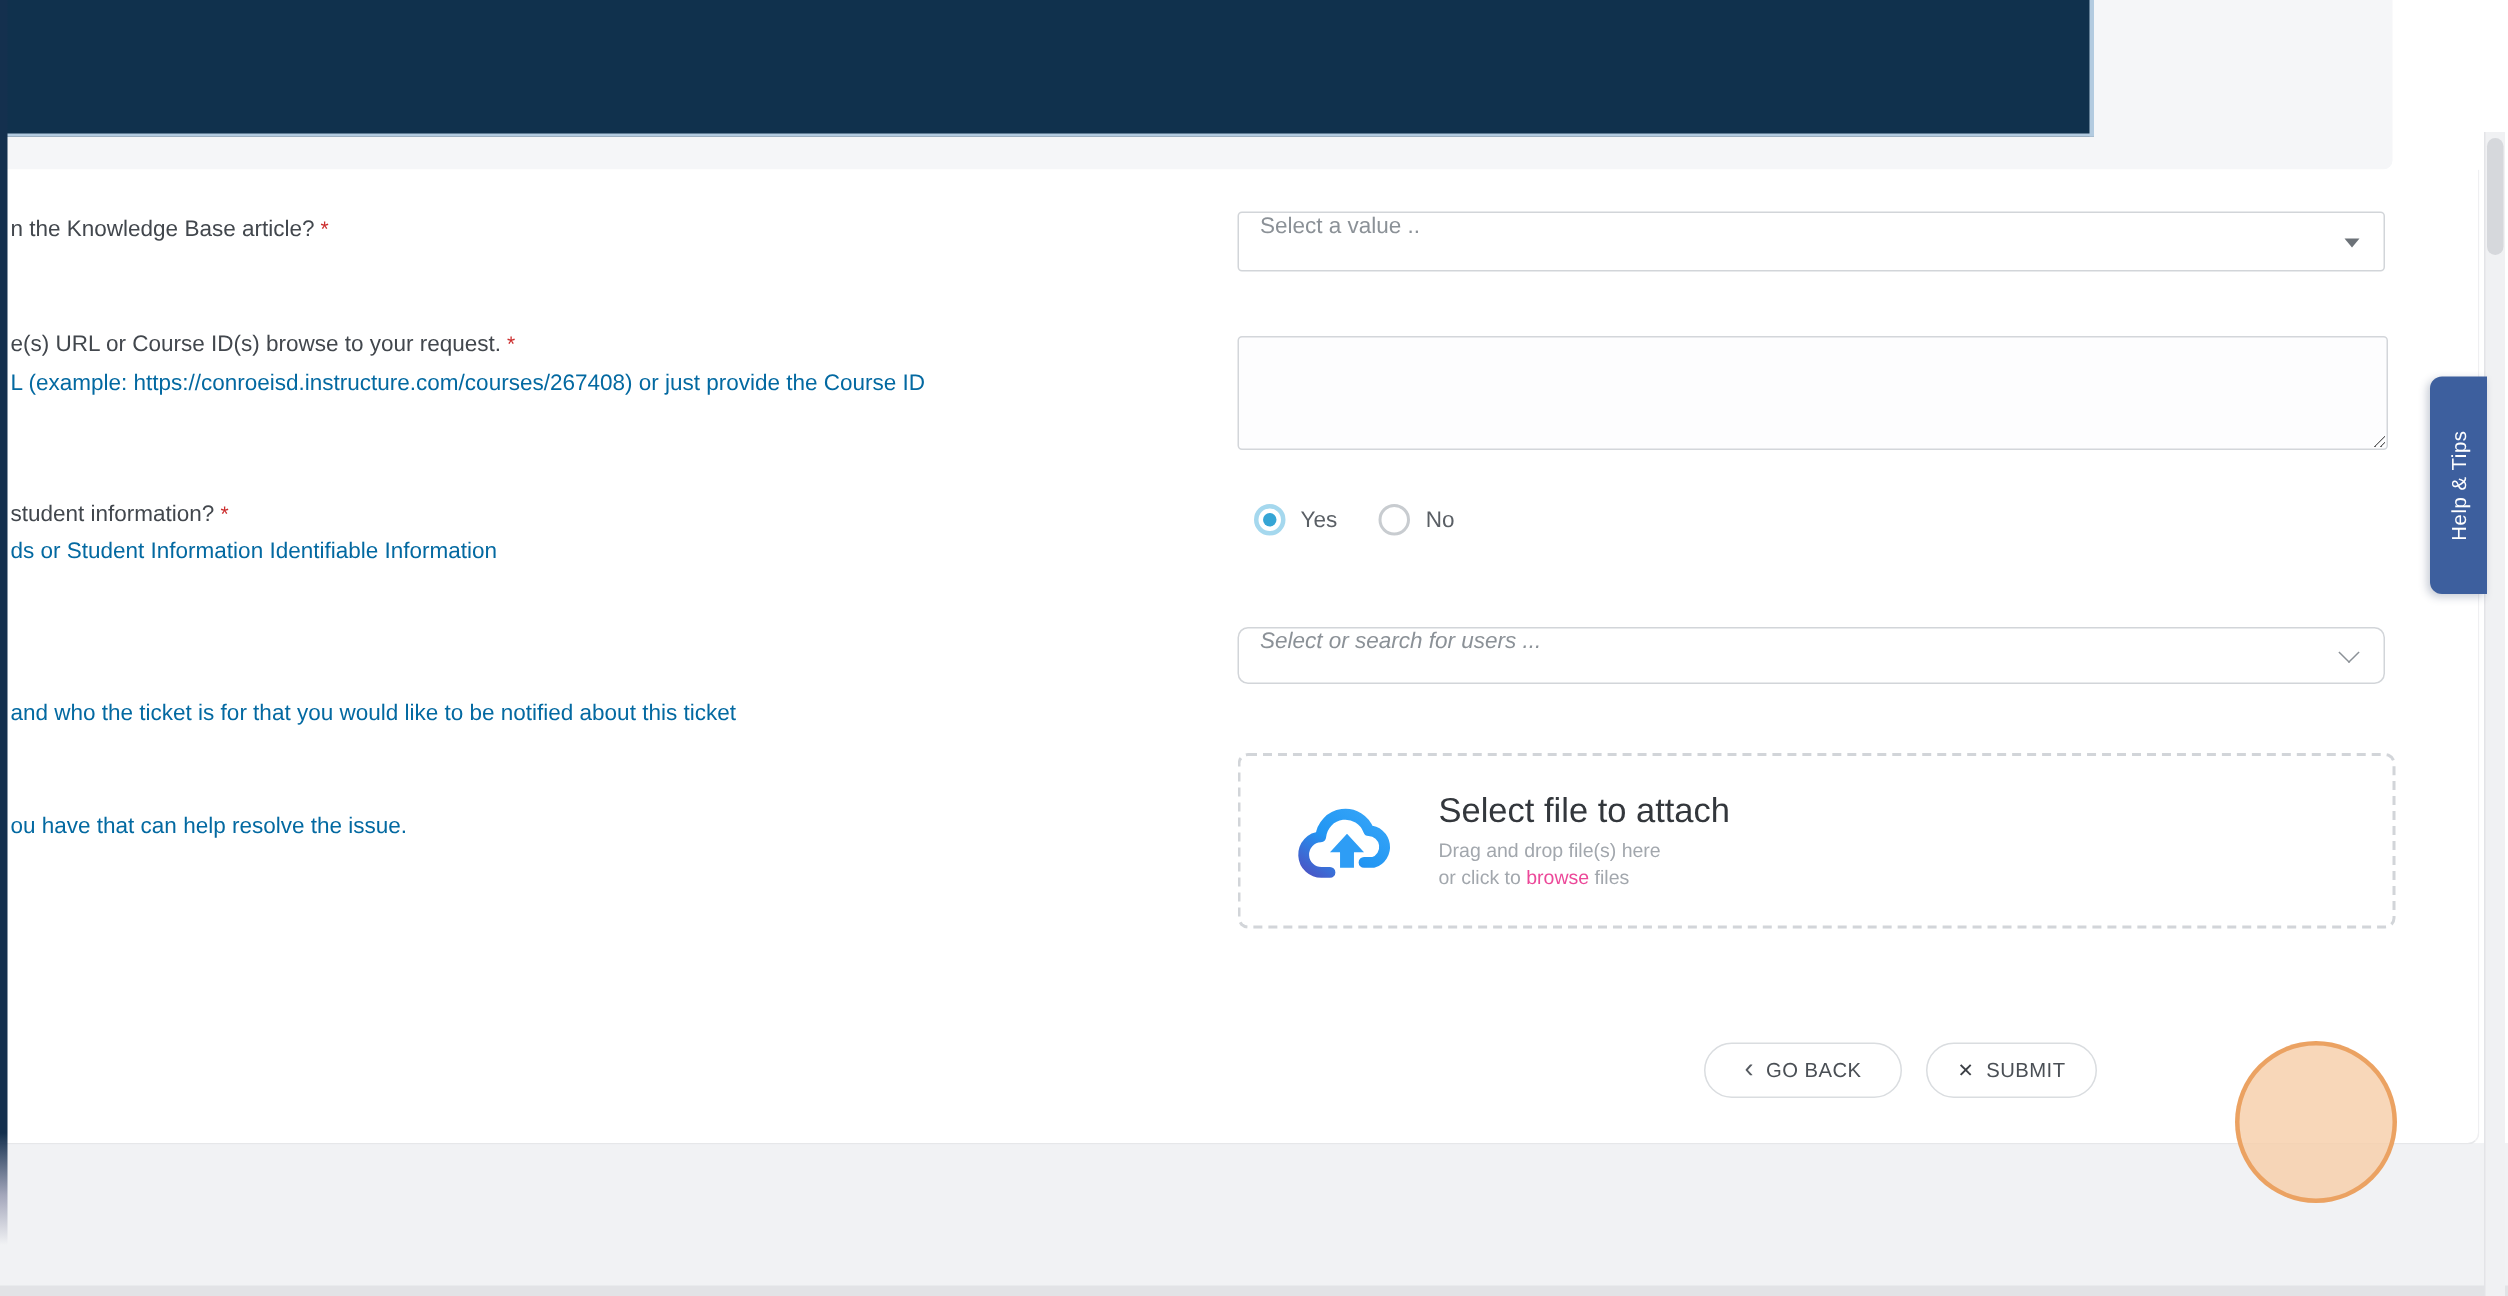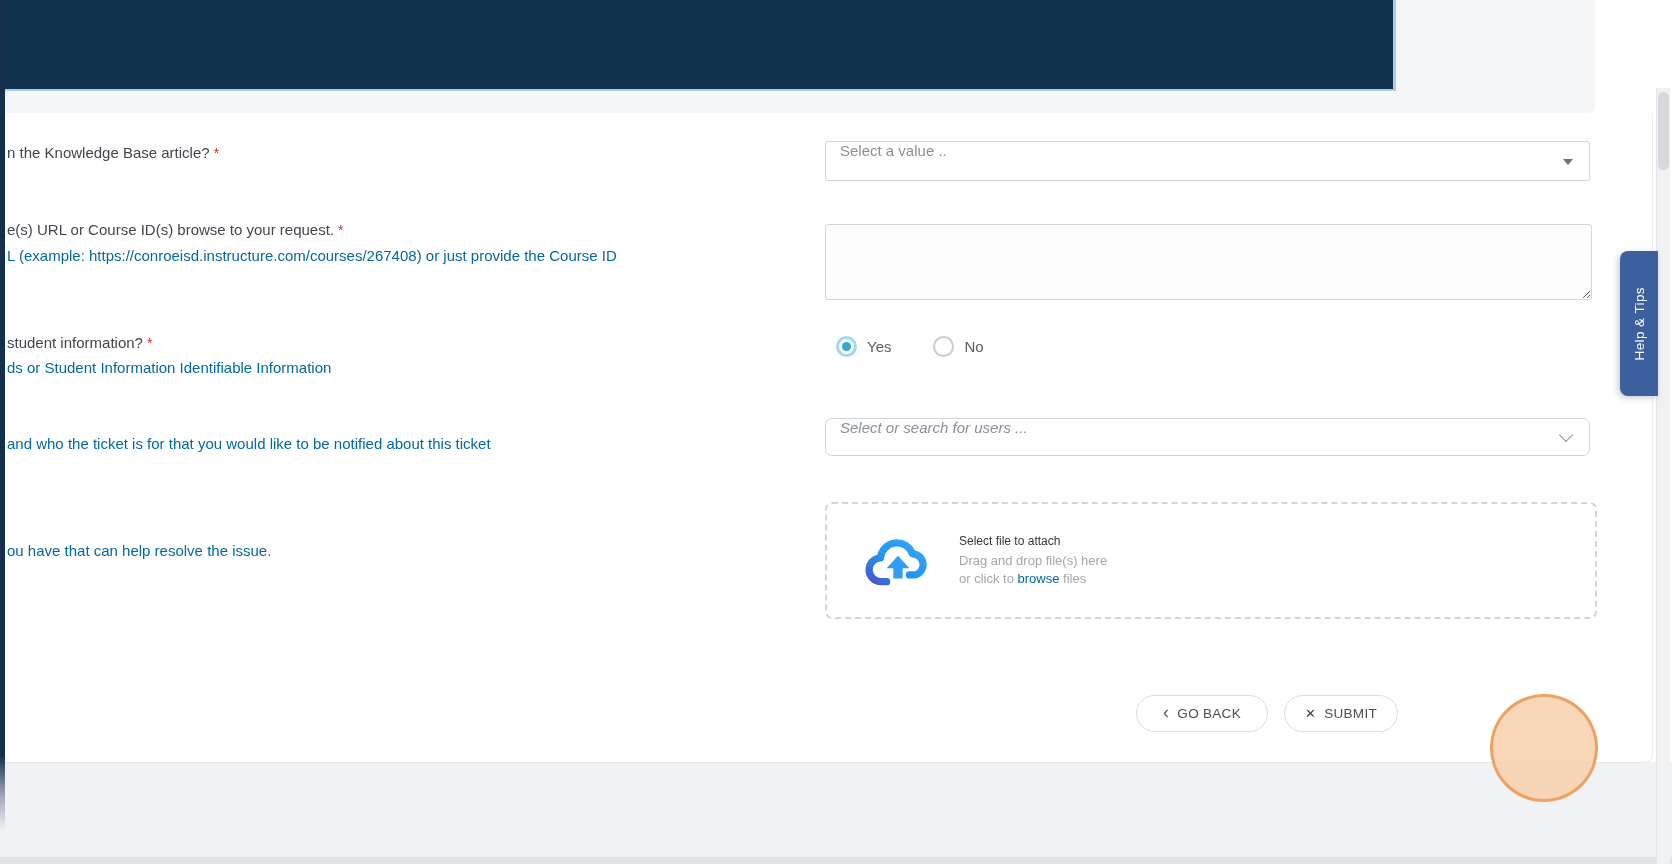--- a/index.html
+++ b/index.html
@@ -44,36 +44,36 @@
               border-left:5px solid transparent;border-right:5px solid transparent;border-top:6px solid #6c7278;}
   .chevron-down{position:absolute;right:18px;top:50%;width:9px;height:9px;margin-top:-7px;
                 border-right:1.6px solid #8b9197;border-bottom:1.6px solid #8b9197;transform:rotate(45deg);}
   .sel-1{top:141px;height:38px;border-radius:3px;}
   .sel-4{top:418px;height:36px;border-radius:7px;font-style:italic;}
 
   .ta{position:absolute;left:825px;top:224px;width:761px;height:70px;border:1px solid #d3d6da;
       border-radius:3px;background:#fdfdfe;resize:vertical;z-index:4;font-family:inherit;}
 
   
-  .radio-row{position:absolute;left:836px;top:336px;display:flex;align-items:flex-end;gap:42px;z-index:4;}
+  .radio-row{position:absolute;left:836px;top:336px;display:flex;align-items:flex-end;gap:28px;z-index:4;}
   .radio-pair{display:flex;align-items:center;gap:10px;cursor:pointer;}
   .radio{width:15px;height:15px;border-radius:50%;background:#fff;position:relative;}
   .radio.on{border:3px solid #a5d8ee;}
   .radio.on::after{content:"";position:absolute;left:3px;top:3px;width:9px;height:9px;border-radius:50%;background:#35a5d5;}
   .radio.off{border:2px solid #c8ccd0;width:17px;height:17px;}
   .radio-label{color:#5a5f65;font-size:15px;}
 
   
   .attach{position:absolute;left:825px;top:502px;width:768px;height:113px;border:2px dashed #d2d5d9;
           border-radius:7px;background:#fff;z-index:4;display:flex;align-items:center;cursor:pointer;}
   .attach .cloud{margin-left:38px;width:66px;height:60px;flex:0 0 auto;}
   .attach-texts{margin-left:28px;}
-  .attach-title{color:#33373c;font-size:12px;}
+  .attach-title{color:#33373c;font-size:23px;}
   .attach-sub{color:#a2a7ad;font-size:13px;margin-top:4px;line-height:18px;}
-  .browse-link{color:#0369a1;cursor:pointer;}
+  .browse-link{color:#ec4899;cursor:pointer;}
 
   
   .btn{position:absolute;top:695px;height:37px;border-radius:19px;display:flex;align-items:center;
        justify-content:center;gap:8px;font-size:13.5px;letter-spacing:.3px;cursor:pointer;z-index:5;
        box-sizing:border-box;}
   .btn.ghost{background:#fff;border:1px solid #dadde0;color:#4a4f55;}
   .btn-goback{left:1136px;width:132px;}
   .btn-cancel{left:1284px;width:114px;}
   .btn-submit{left:1414px;width:174px;background:#3f9ef3;border:1px solid #3f9ef3;color:#fff;}
   .back-chev{font-size:18px;line-height:1;color:#565b61;margin-top:-3px;}
@@ -128,21 +128,21 @@
     <div class="radio-pair">
       <span class="radio on"></span>
       <span class="radio-label">Yes</span>
     </div>
     <div class="radio-pair">
       <span class="radio off"></span>
       <span class="radio-label">No</span>
     </div>
   </div>
 
-  <div class="q-helper" style="top:435px">and who the ticket is for that you would like to be notified about this ticket</div>
+  <div class="q-helper" style="top:467px">and who the ticket is for that you would like to be notified about this ticket</div>
   <div class="select-box sel-4">
     <span class="ph">Select or search for users ...</span>
     <span class="chevron-down"></span>
   </div>
 
   <div class="q-helper" style="top:542px">ou have that can help resolve the issue.</div>
   <div class="attach">
     <svg class="cloud" viewBox="0 0 64 58">
       <defs>
         <linearGradient id="cg" x1="0" y1="1" x2="1" y2="0">

